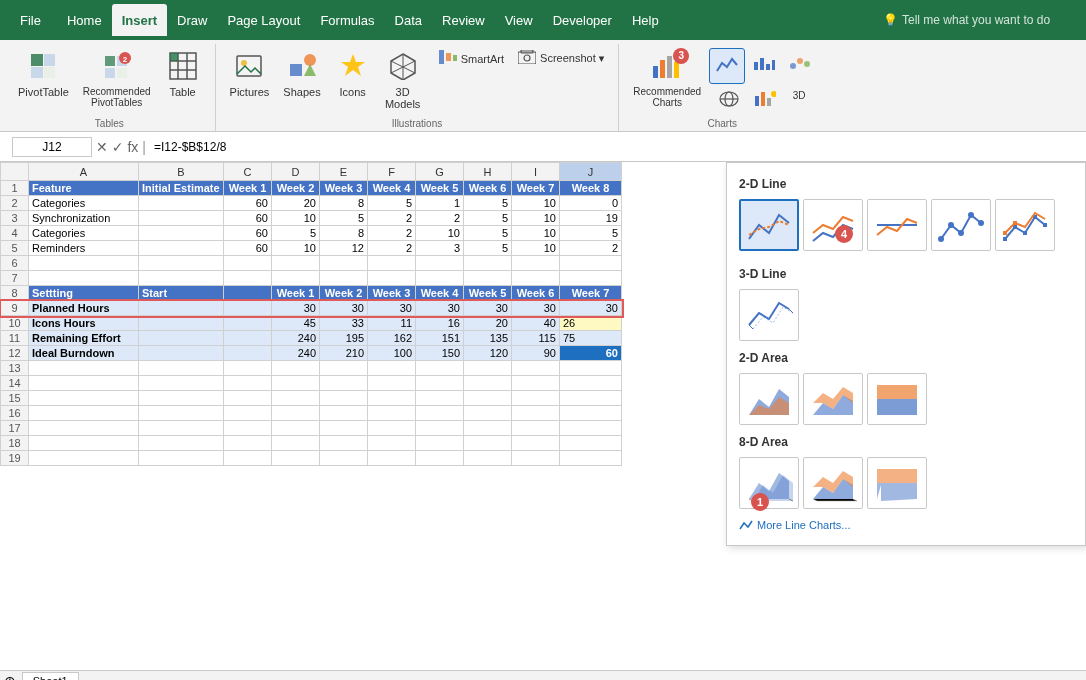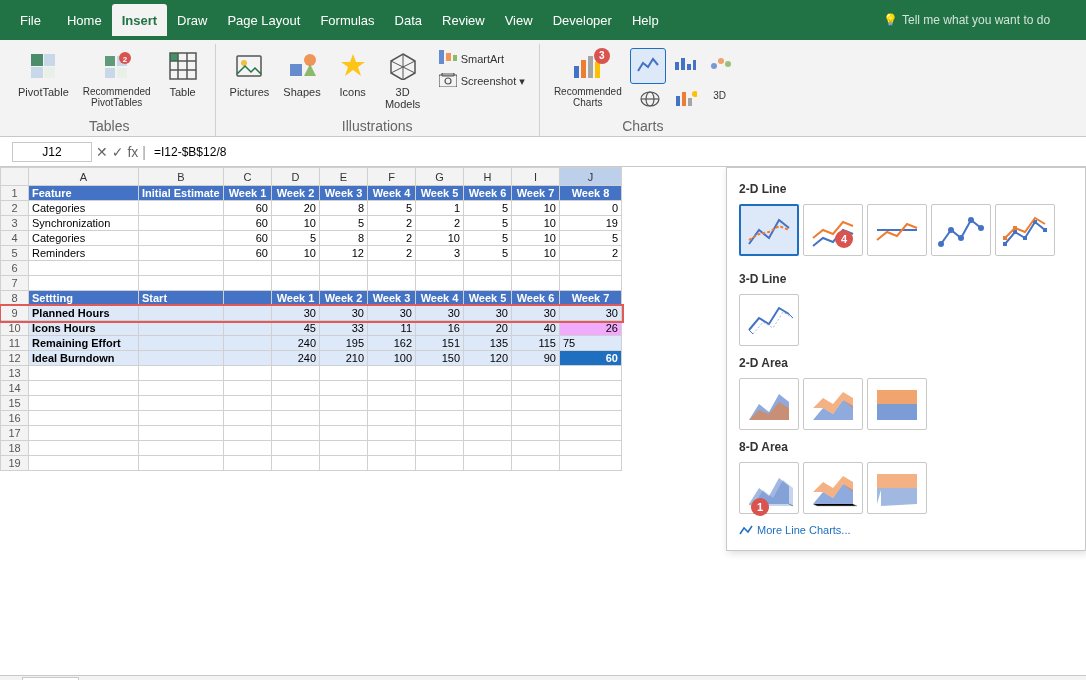--- a/index.html
+++ b/index.html
@@ -61,21 +61,21 @@
     }
     .ribbon-group {
       display: flex;
       flex-direction: column;
       align-items: center;
       border-right: 1px solid #d0d0d0;
       padding: 4px 8px 2px 8px;
     }
     .ribbon-group:last-child { border-right: none; }
     .ribbon-group-label {
-      font-size: 14px;
+      font-size: 10px;
       color: #666;
       margin-top: auto;
       padding-top: 4px;
       text-align: center;
     }
     .ribbon-buttons {
       display: flex;
       align-items: flex-start;
       gap: 2px;
     }
@@ -344,21 +344,21 @@
         <div class="icon">
           <svg width="28" height="28" viewBox="0 0 28 28">
             <polygon points="14,2 26,9 26,21 14,28 2,21 2,9" fill="none" stroke="#555" stroke-width="1.5"></polygon>
             <line x1="14" y1="2" x2="14" y2="28" stroke="#555" stroke-width="1"></line>
             <line x1="2" y1="9" x2="26" y2="21" stroke="#555" stroke-width="1"></line>
             <line x1="26" y1="9" x2="2" y2="21" stroke="#555" stroke-width="1"></line>
           </svg>
         </div>
         <span>3D<br>Models</span>
       </div>
-      <div style="display:flex; flex-direction:column; gap:2px; margin-left:4px;">
+      <div style="display:flex; gap:2px; margin-left:4px;">
         <div class="ribbon-btn small">
           <div class="icon">
             <svg width="18" height="14" viewBox="0 0 18 14">
               <rect x="0" y="0" width="5" height="14" fill="#4472c4" opacity="0.8"></rect>
               <rect x="7" y="3" width="5" height="8" fill="#ed7d31" opacity="0.8"></rect>
               <rect x="14" y="5" width="4" height="6" fill="#70ad47" opacity="0.8"></rect>
             </svg>
           </div>
           <span>SmartArt</span>
         </div>
@@ -622,21 +622,21 @@
           <td class="row-header">10</td>
           <td style="background:#dde9f8; font-weight:bold;">Icons Hours</td>
           <td style="background:#dde9f8;"></td>
           <td style="background:#dde9f8;"></td>
           <td style="background:#dde9f8; text-align:right;">45</td>
           <td style="background:#dde9f8; text-align:right;">33</td>
           <td style="background:#dde9f8; text-align:right;">11</td>
           <td style="background:#dde9f8; text-align:right;">16</td>
           <td style="background:#dde9f8; text-align:right;">20</td>
           <td style="background:#dde9f8; text-align:right;">40</td>
-          <td style="background:#f0abfc; text-align:right;">26</td>
+          <td style="background:#fef9c3; ">26</td>
         </tr>
 
         <tr>
           <td class="row-header">11</td>
           <td style="background:#dde9f8; font-weight:bold;">Remaining Effort</td>
           <td style="background:#dde9f8;"></td>
           <td style="background:#dde9f8;"></td>
           <td style="background:#dde9f8; text-align:right;">240</td>
           <td style="background:#dde9f8; text-align:right;">195</td>
           <td style="background:#dde9f8; text-align:right;">162</td>

